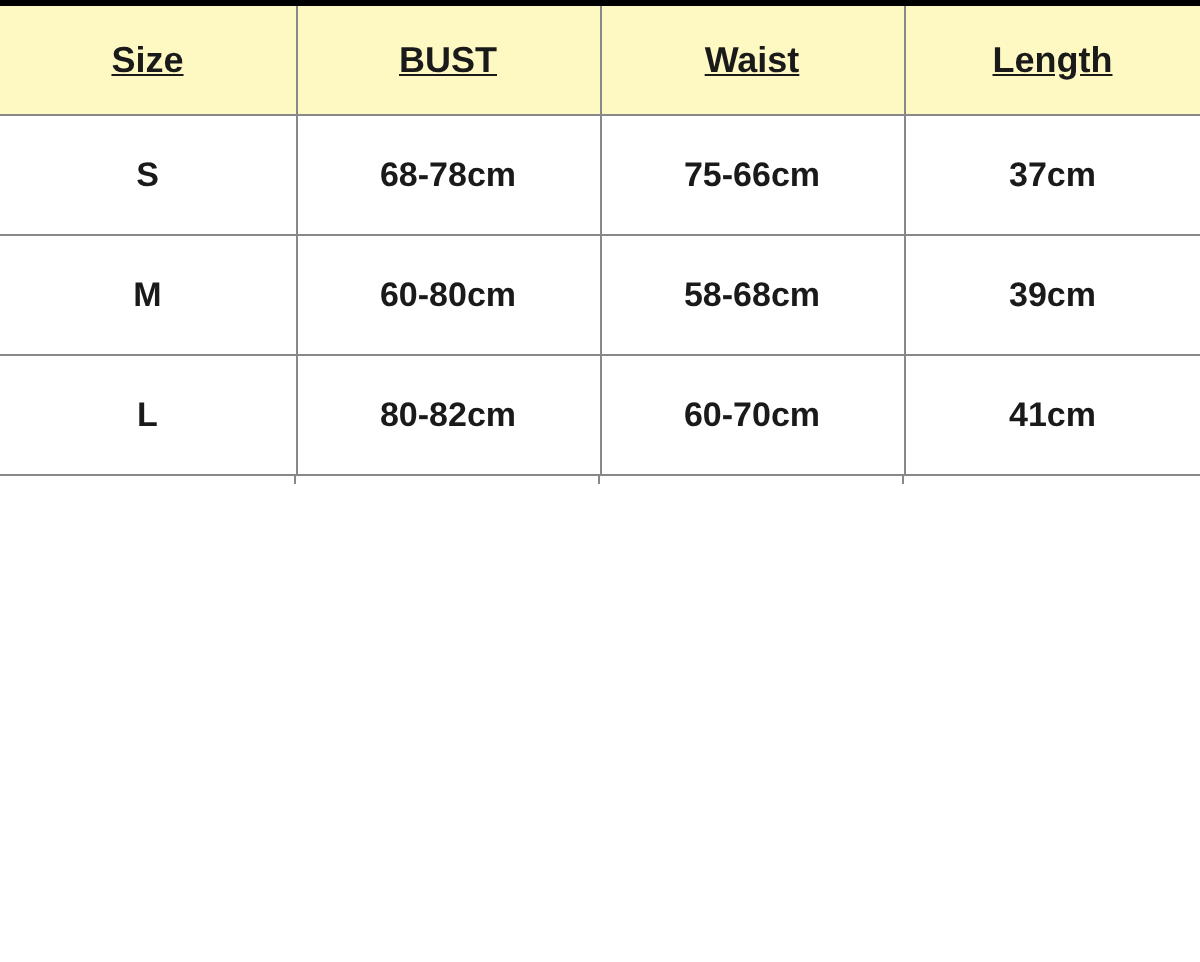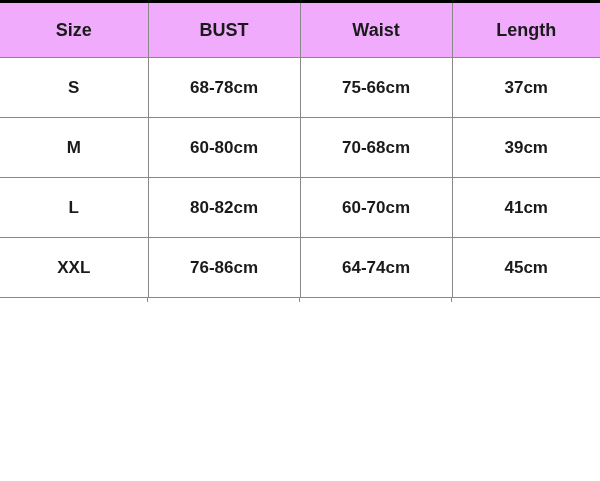--- a/index.html
+++ b/index.html
@@ -26,24 +26,25 @@
     border: 1px solid #888888;
     text-align: center;
     vertical-align: middle;
     font-weight: bold;
     color: #1a1a1a;
     padding: 0;
     overflow: hidden;
     white-space: nowrap;
   }
   table.size-chart th {
-    background: #f0abfc;
+    background: #fef9c3;
     height: 54px;
     font-size: 18px;
     border-top: none;
+    text-decoration: underline;
   }
   table.size-chart td {
     height: 59px;
     font-size: 17px;
     background: #ffffff;
   }
   table.size-chart tr > th:first-child,
   table.size-chart tr > td:first-child {
     border-left: none;
   }
@@ -90,34 +91,28 @@
     <tbody>
       <tr>
         <td>S</td>
         <td>68-78cm</td>
         <td>75-66cm</td>
         <td>37cm</td>
       </tr>
       <tr>
         <td>M</td>
         <td>60-80cm</td>
-        <td>70-68cm</td>
+        <td>58-68cm</td>
         <td>39cm</td>
       </tr>
       <tr>
         <td>L</td>
         <td>80-82cm</td>
         <td>60-70cm</td>
         <td>41cm</td>
-      </tr>
-      <tr>
-        <td>XXL</td>
-        <td>76-86cm</td>
-        <td>64-74cm</td>
-        <td>45cm</td>
       </tr>
     </tbody>
   </table>
   <div class="stub-strip">
     <span class="stub s1"></span>
     <span class="stub s2"></span>
     <span class="stub s3"></span>
   </div>
 </div>
 

